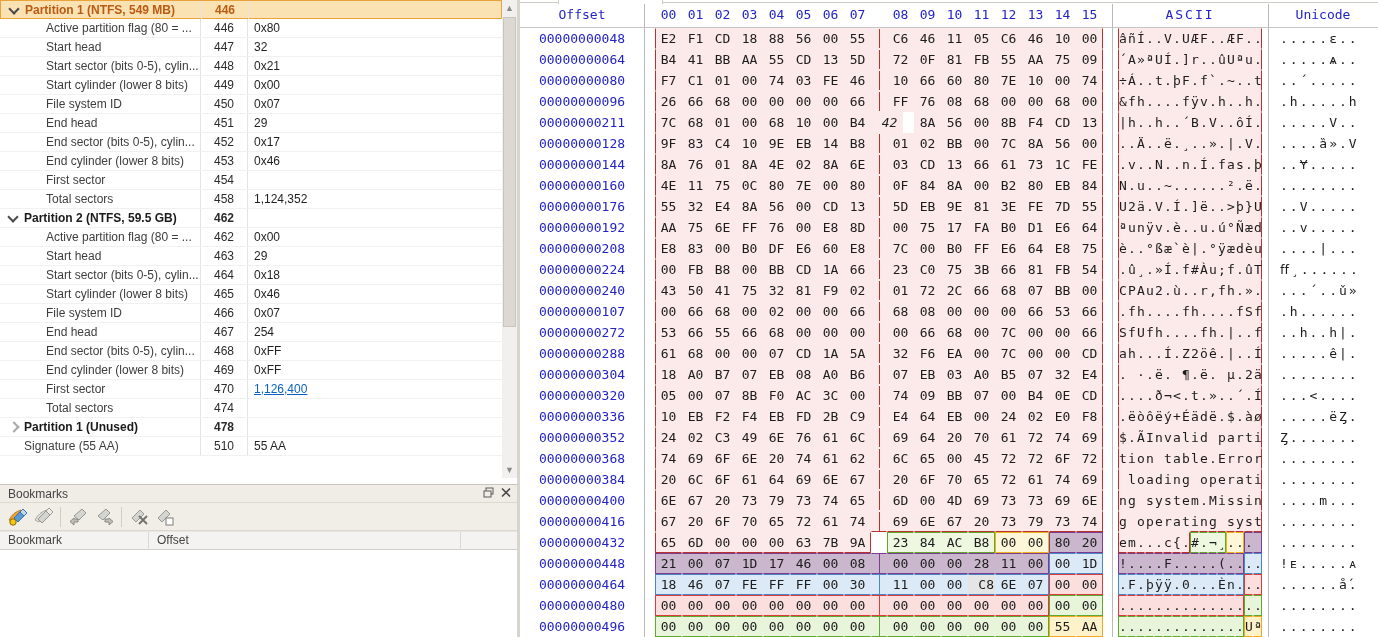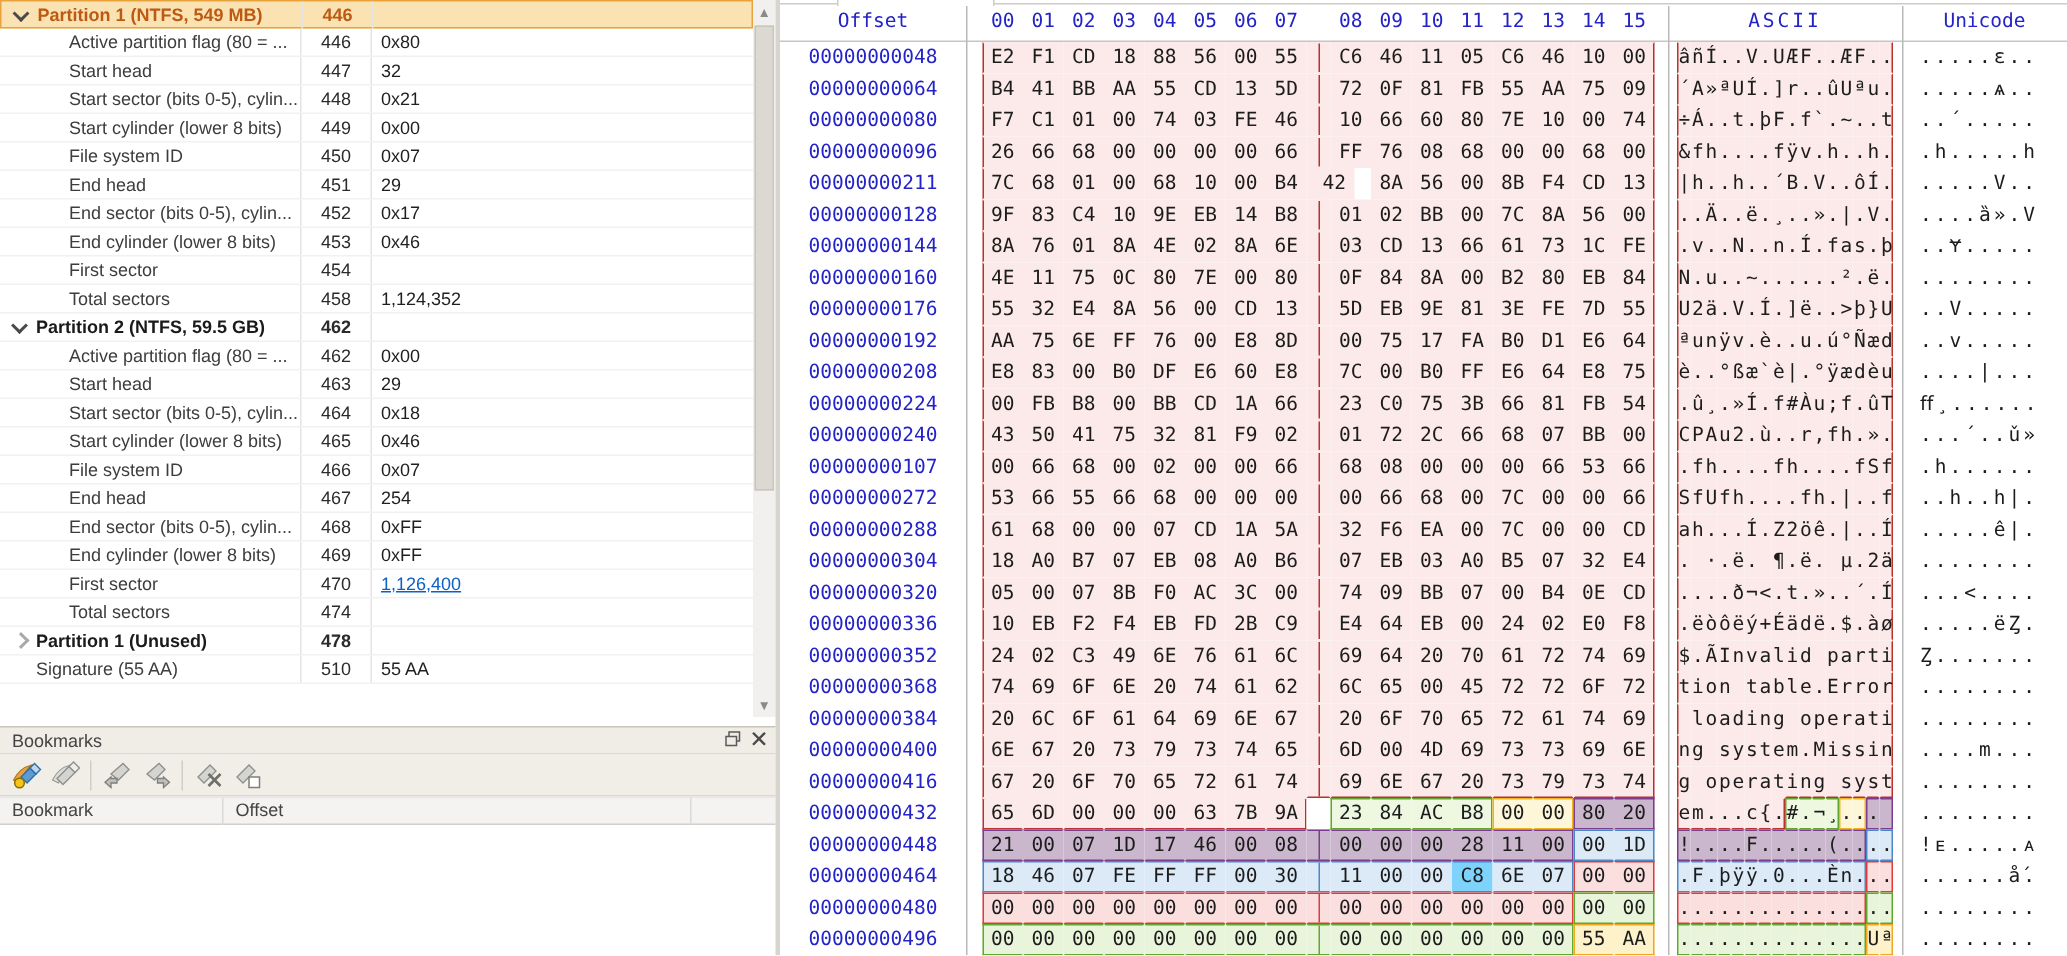--- a/index.html
+++ b/index.html
@@ -439,21 +439,21 @@
           <span class="hoffcell">00000000211</span>
           <span class="bcell" style="left: 135px; width: 27px; background: rgb(252, 233, 233); border-left-color: rgb(184, 51, 46);">7C</span>
           <span class="bcell" style="left: 162px; width: 27px; background: rgb(252, 233, 233);">68</span>
           <span class="bcell" style="left: 189px; width: 27px; background: rgb(252, 233, 233);">01</span>
           <span class="bcell" style="left: 216px; width: 27px; background: rgb(252, 233, 233);">00</span>
           <span class="bcell" style="left: 243px; width: 27px; background: rgb(252, 233, 233);">68</span>
           <span class="bcell" style="left: 270px; width: 27px; background: rgb(252, 233, 233);">10</span>
           <span class="bcell" style="left: 297px; width: 27px; background: rgb(252, 233, 233);">00</span>
           <span class="bcell" style="left: 324px; width: 27px; background: rgb(252, 233, 233);">B4</span>
           <span class="bcell" style="left: 351px; width: 16px; background: linear-gradient(rgb(184, 51, 46), rgb(184, 51, 46)) center center / 1px 100% no-repeat rgb(252, 233, 233);"></span>
-          <span class="bcell" style="left: 356px; width: 27px; background: rgb(252, 233, 233);">42</span>
+          <span class="bcell" style="left: 356px; width: 27px; background: rgb(252, 233, 233); font-style: italic;">42</span>
           <span class="bcell" style="left: 394px; width: 27px; background: rgb(252, 233, 233);">8A</span>
           <span class="bcell" style="left: 421px; width: 27px; background: rgb(252, 233, 233);">56</span>
           <span class="bcell" style="left: 448px; width: 27px; background: rgb(252, 233, 233);">00</span>
           <span class="bcell" style="left: 475px; width: 27px; background: rgb(252, 233, 233);">8B</span>
           <span class="bcell" style="left: 502px; width: 27px; background: rgb(252, 233, 233);">F4</span>
           <span class="bcell" style="left: 529px; width: 27px; background: rgb(252, 233, 233);">CD</span>
           <span class="bcell" style="left: 556px; width: 27px; background: rgb(252, 233, 233); border-right-color: rgb(184, 51, 46);">13</span>
           <span class="acell" style="left: 598px; width: 9px; background: rgb(252, 233, 233); border-left-color: rgb(184, 51, 46);">|</span>
           <span class="acell" style="left: 607px; width: 9px; background: rgb(252, 233, 233);">h</span>
           <span class="acell" style="left: 616px; width: 9px; background: rgb(252, 233, 233);">.</span>
@@ -1256,21 +1256,21 @@
           <span class="bcell" style="left: 189px; width: 27px; background: rgb(220, 234, 248); border-top-color: rgb(76, 135, 197); border-bottom-color: rgb(76, 135, 197);">07</span>
           <span class="bcell" style="left: 216px; width: 27px; background: rgb(220, 234, 248); border-top-color: rgb(76, 135, 197); border-bottom-color: rgb(76, 135, 197);">FE</span>
           <span class="bcell" style="left: 243px; width: 27px; background: rgb(220, 234, 248); border-top-color: rgb(76, 135, 197); border-bottom-color: rgb(76, 135, 197);">FF</span>
           <span class="bcell" style="left: 270px; width: 27px; background: rgb(220, 234, 248); border-top-color: rgb(76, 135, 197); border-bottom-color: rgb(76, 135, 197);">FF</span>
           <span class="bcell" style="left: 297px; width: 27px; background: rgb(220, 234, 248); border-top-color: rgb(76, 135, 197); border-bottom-color: rgb(76, 135, 197);">00</span>
           <span class="bcell" style="left: 324px; width: 27px; background: rgb(220, 234, 248); border-top-color: rgb(76, 135, 197); border-bottom-color: rgb(76, 135, 197);">30</span>
           <span class="bcell" style="left: 351px; width: 16px; background: linear-gradient(rgb(76, 135, 197), rgb(76, 135, 197)) center center / 1px 100% no-repeat rgb(220, 234, 248); border-top-color: rgb(76, 135, 197); border-bottom-color: rgb(76, 135, 197);"></span>
           <span class="bcell" style="left: 367px; width: 27px; background: rgb(220, 234, 248); border-top-color: rgb(76, 135, 197); border-bottom-color: rgb(76, 135, 197);">11</span>
           <span class="bcell" style="left: 394px; width: 27px; background: rgb(220, 234, 248); border-top-color: rgb(76, 135, 197); border-bottom-color: rgb(76, 135, 197);">00</span>
           <span class="bcell" style="left: 421px; width: 27px; background: rgb(220, 234, 248); border-top-color: rgb(76, 135, 197); border-bottom-color: rgb(76, 135, 197);">00</span>
-          <span class="bcell" style="left: 448px; width: 27px; background: #7dd3fc; border-top-color: rgb(76, 135, 197); border-bottom-color: rgb(76, 135, 197);">C8</span>
+          <span class="bcell" style="left: 448px; width: 27px; background: #e5e5e5; border-top-color: rgb(76, 135, 197); border-bottom-color: rgb(76, 135, 197); text-align: right;">C8</span>
           <span class="bcell" style="left: 475px; width: 27px; background: rgb(220, 234, 248); border-top-color: rgb(76, 135, 197); border-bottom-color: rgb(76, 135, 197);">6E</span>
           <span class="bcell" style="left: 502px; width: 27px; background: rgb(220, 234, 248); border-right-color: rgb(76, 135, 197); border-top-color: rgb(76, 135, 197); border-bottom-color: rgb(76, 135, 197);">07</span>
           <span class="bcell" style="left: 529px; width: 27px; background: rgb(251, 223, 223); border-left-color: rgb(222, 59, 59); border-top-color: rgb(222, 59, 59); border-bottom-color: rgb(222, 59, 59);">00</span>
           <span class="bcell" style="left: 556px; width: 27px; background: rgb(251, 223, 223); border-right-color: rgb(222, 59, 59); border-top-color: rgb(222, 59, 59); border-bottom-color: rgb(222, 59, 59);">00</span>
           <span class="acell" style="left: 598px; width: 9px; background: rgb(220, 234, 248); border-left-color: rgb(76, 135, 197); border-top-color: rgb(76, 135, 197); border-bottom-color: rgb(76, 135, 197);">.</span>
           <span class="acell" style="left: 607px; width: 9px; background: rgb(220, 234, 248); border-top-color: rgb(76, 135, 197); border-bottom-color: rgb(76, 135, 197);">F</span>
           <span class="acell" style="left: 616px; width: 9px; background: rgb(220, 234, 248); border-top-color: rgb(76, 135, 197); border-bottom-color: rgb(76, 135, 197);">.</span>
           <span class="acell" style="left: 625px; width: 9px; background: rgb(220, 234, 248); border-top-color: rgb(76, 135, 197); border-bottom-color: rgb(76, 135, 197);">þ</span>
           <span class="acell" style="left: 634px; width: 9px; background: rgb(220, 234, 248); border-top-color: rgb(76, 135, 197); border-bottom-color: rgb(76, 135, 197);">ÿ</span>
           <span class="acell" style="left: 643px; width: 9px; background: rgb(220, 234, 248); border-top-color: rgb(76, 135, 197); border-bottom-color: rgb(76, 135, 197);">ÿ</span>

